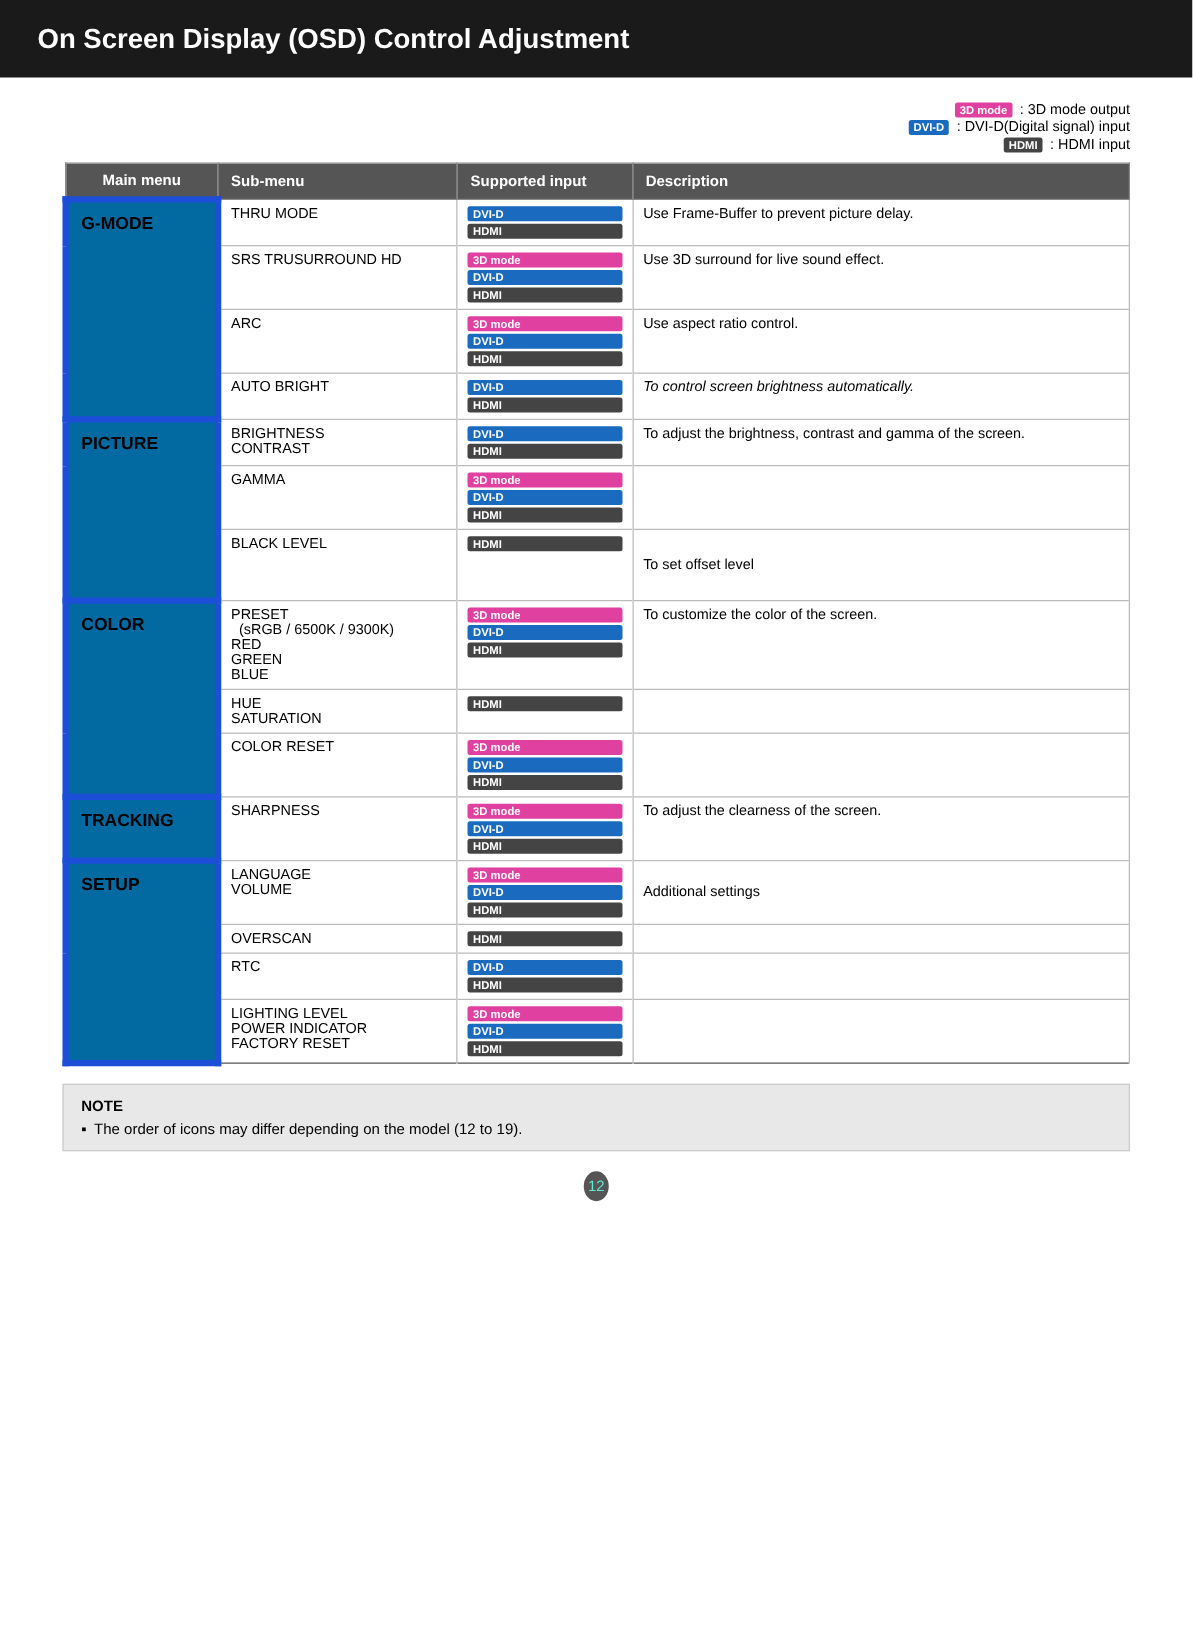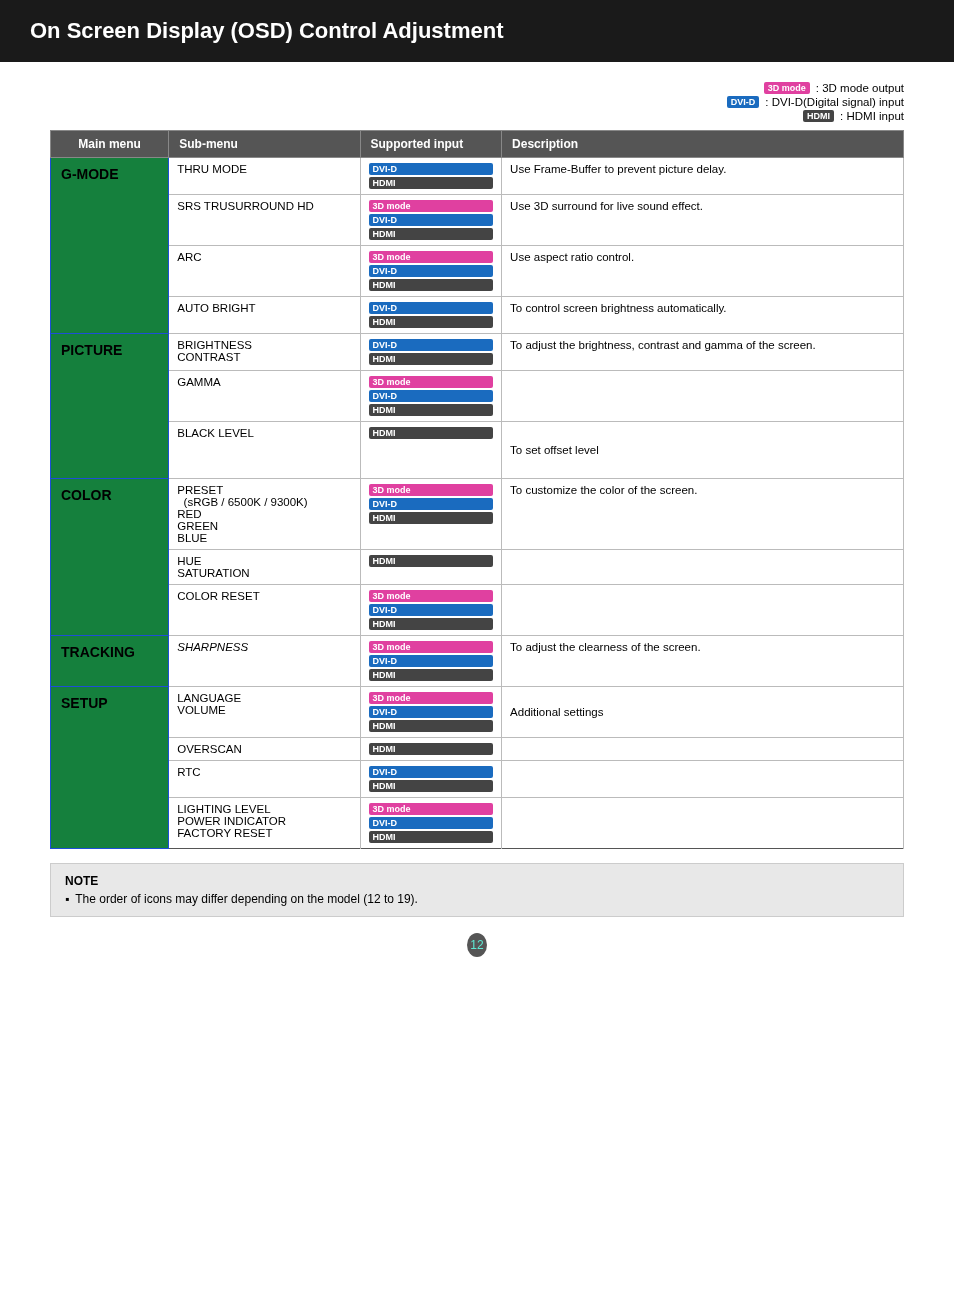--- a/index.html
+++ b/index.html
@@ -110,27 +110,27 @@
       color: #5eead4;
       border-radius: 50%;
       width: 20px;
       height: 24px;
       line-height: 24px;
       font-size: 12px;
       text-align: center;
     }
 
     .section-main-td {
-      background: #15803d;
+      background: #0369a1;
       font-weight: bold;
       font-size: 14px;
       text-align: left;
       padding: 8px 10px;
       vertical-align: top;
-      border: 1px solid #1d4ed8;
+      border: 5px solid #1d4ed8;
     }
   </style>
 </head>
 <body>
 
 <div class="page">
   <div class="header-bar">
     <span>On Screen Display (OSD) Control Adjustment</span>
   </div>
   <div class="content">
@@ -195,21 +195,21 @@
             <td style="border-bottom: 1px dashed rgb(170, 170, 170); padding: 5px 8px; font-size: 11.5px;">Use aspect ratio control.</td>
           </tr>
           <tr>
             <td style="border-bottom: 1px dashed rgb(170, 170, 170); white-space: pre-wrap; font-size: 11.5px; padding: 5px 8px;">AUTO BRIGHT</td>
             <td style="border-bottom: 1px dashed rgb(170, 170, 170); padding: 5px 8px;">
               <div class="badges-col">
                 <span class="badge badge-dvid">DVI-D</span>
                 <span class="badge badge-hdmi">HDMI</span>
               </div>
             </td>
-            <td style="border-bottom: 1px dashed rgb(170, 170, 170); padding: 5px 8px; font-size: 11.5px;">To control screen brightness automatically.</td>
+            <td style="border-bottom: 1px dashed rgb(170, 170, 170); padding: 5px 8px; font-size: 11.5px; font-style: italic;">To control screen brightness automatically.</td>
           </tr>
           <tr>
             <td rowspan="3" class="section-main-td">PICTURE</td>
             <td style="border-bottom: 1px dashed rgb(170, 170, 170); white-space: pre-wrap; font-size: 11.5px; padding: 5px 8px;">BRIGHTNESS
 CONTRAST</td>
             <td style="border-bottom: 1px dashed rgb(170, 170, 170); padding: 5px 8px;">
               <div class="badges-col">
                 <span class="badge badge-dvid">DVI-D</span>
                 <span class="badge badge-hdmi">HDMI</span>
               </div>
@@ -268,21 +268,21 @@
               <div class="badges-col">
                 <span class="badge badge-3dmode">3D mode</span>
                 <span class="badge badge-dvid">DVI-D</span>
                 <span class="badge badge-hdmi">HDMI</span>
               </div>
             </td>
             <td style="border-bottom: 1px dashed rgb(170, 170, 170); padding: 5px 8px; font-size: 11.5px;"></td>
           </tr>
           <tr>
             <td rowspan="1" class="section-main-td">TRACKING</td>
-            <td style="border-bottom: 1px dashed rgb(170, 170, 170); white-space: pre-wrap; font-size: 11.5px; padding: 5px 8px; font-style: italic;">SHARPNESS</td>
+            <td style="border-bottom: 1px dashed rgb(170, 170, 170); white-space: pre-wrap; font-size: 11.5px; padding: 5px 8px;">SHARPNESS</td>
             <td style="border-bottom: 1px dashed rgb(170, 170, 170); padding: 5px 8px;">
               <div class="badges-col">
                 <span class="badge badge-3dmode">3D mode</span>
                 <span class="badge badge-dvid">DVI-D</span>
                 <span class="badge badge-hdmi">HDMI</span>
               </div>
             </td>
             <td style="border-bottom: 1px dashed rgb(170, 170, 170); padding: 5px 8px; font-size: 11.5px;">To adjust the clearness of the screen.</td>
           </tr>
           <tr>

